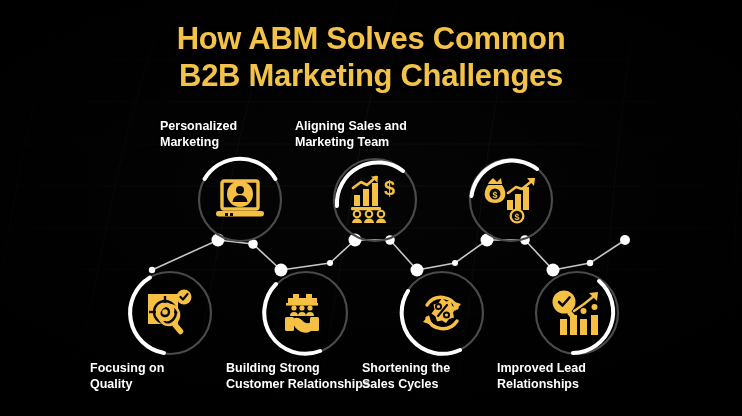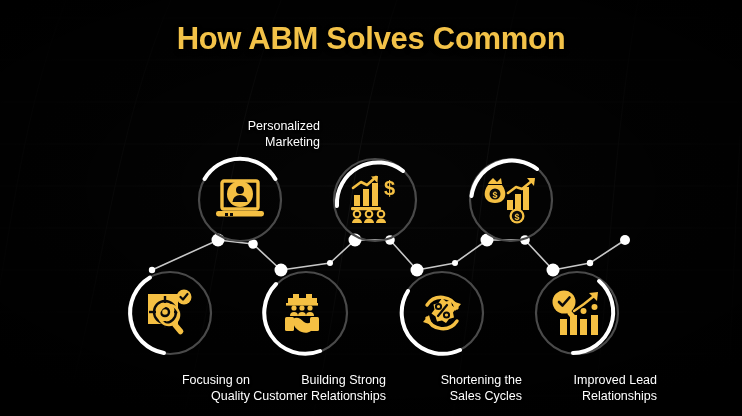--- a/index.html
+++ b/index.html
@@ -26,27 +26,28 @@
   .title-line {
     display:block;
     font-size:31px; font-weight:bold; letter-spacing:-0.3px;
     color:#F3C248; line-height:37px;
     text-shadow:0 2px 5px rgba(0,0,0,0.8);
   }
 
   .node { position:absolute; z-index:5; }
   .node-label {
     position:absolute; left:50%; transform:translateX(-50%);
-    width:160px; text-align:right;
+    width:160px; text-align:left;
     color:#ffffff; font-size:12.5px; line-height:16px;
     text-shadow:0 1px 3px rgba(0,0,0,0.9);
     white-space:pre-line;
+    font-weight:bold;
   }
   .node-top .node-label { top:0; }
-  .node-bottom .node-label { bottom:0; }
+  .node-bottom .node-label { bottom:12px; }
 
   .circle-wrap { position:absolute; left:50%; transform:translateX(-50%); }
   .node-top .circle-wrap { top:38px; }
   .node-bottom .circle-wrap { top:0; }
 
   .ring { position:absolute; inset:0; }
   .icon-holder {
     position:absolute; inset:0;
     display:flex; align-items:center; justify-content:center;
   }
@@ -103,20 +104,21 @@
       <circle cx="487" cy="240" r="6.5"></circle>
       <circle cx="525" cy="240" r="4.8"></circle>
       <circle cx="553" cy="270" r="6.5"></circle>
       <circle cx="590" cy="263" r="3.2"></circle>
       <circle cx="625" cy="240" r="5.0"></circle>
     </g>
   </svg>
 
   <div class="title-block">
     <span class="title-line">How ABM Solves Common</span>
+    <span class="title-line">B2B Marketing Challenges</span>
   </div>
 
   <div class="node node-top" style="left:160px; top:118px; width:160px; height:130px;">
     <div class="node-label">Personalized
 Marketing</div>
     <div class="circle-wrap" style="width:88px;height:88px;">
       <svg class="ring" viewBox="0 0 88 88">
         <circle cx="44" cy="44" r="41" fill="none" stroke="#4a4a4a" stroke-width="2.2"></circle>
         <path d="M 8.6 23 A 41 41 0 0 1 79.4 23" fill="none" stroke="#ffffff" stroke-width="4" stroke-linecap="round"></path>
       </svg>
@@ -130,20 +132,22 @@
             <rect x="3" y="34" width="48" height="5.5" rx="2.4"></rect>
             <rect x="12" y="36" width="3" height="3" fill="#0a0a0a"></rect>
             <rect x="17" y="36" width="3" height="3" fill="#0a0a0a"></rect>
           </g>
         </svg>
       </div>
     </div>
   </div>
 
   <div class="node node-top" style="left:295px; top:118px; width:160px; height:130px;">
+    <div class="node-label">Aligning Sales and
+Marketing Team</div>
     <div class="circle-wrap" style="width:88px;height:88px;">
       <svg class="ring" viewBox="0 0 88 88">
         <circle cx="44" cy="44" r="41" fill="none" stroke="#4a4a4a" stroke-width="2.2"></circle>
         <path d="M 6 50 A 41 41 0 0 1 72 15" fill="none" stroke="#ffffff" stroke-width="4" stroke-linecap="round"></path>
       </svg>
       <div class="icon-holder">
         <svg width="56" height="50" viewBox="0 0 56 50">
           <g fill="#F5C043">
             <rect x="7" y="20" width="6" height="11"></rect>
             <rect x="16" y="14" width="6" height="17"></rect>

